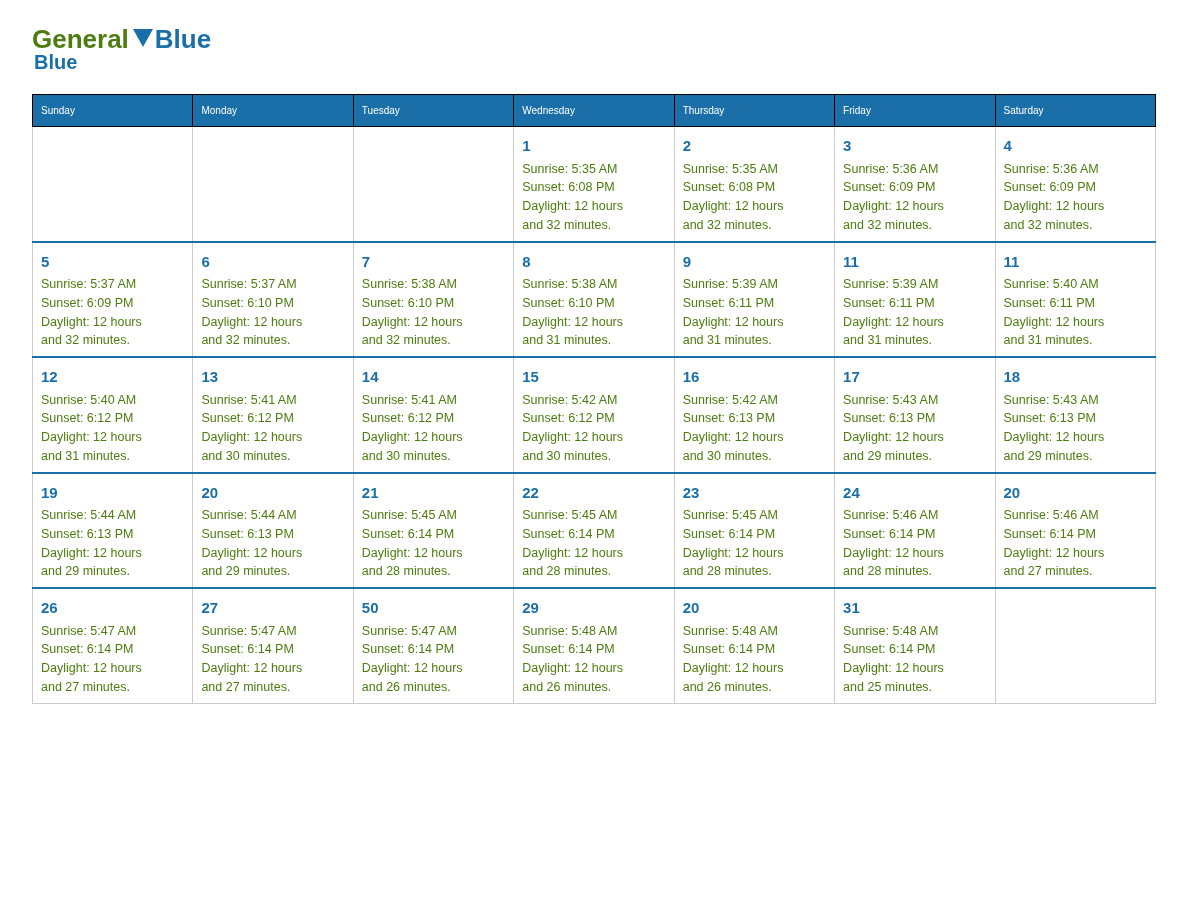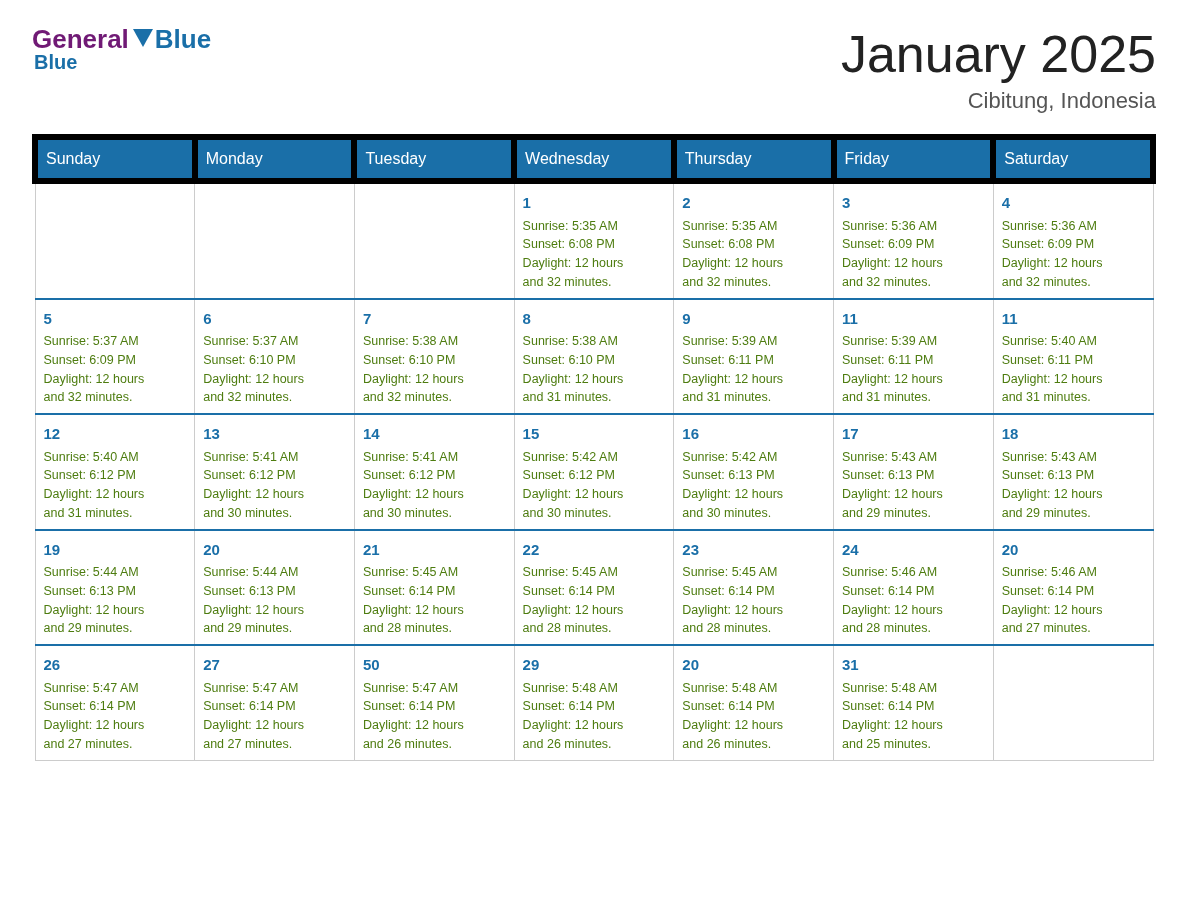--- a/index.html
+++ b/index.html
@@ -21,21 +21,21 @@
       flex-direction: column;
       align-items: flex-start;
     }
     .logo-text {
       display: flex;
       align-items: center;
       font-size: 26px;
       font-weight: bold;
       color: #333;
     }
-    .logo-general { color: #701a75; }
+    .logo-general { color: #4d7c0f; }
     .logo-triangle {
       width: 0; height: 0;
       border-left: 10px solid transparent;
       border-right: 10px solid transparent;
       border-top: 18px solid #1a6fa8;
       margin-left: 2px;
       margin-top: -4px;
     }
     .logo-underline {
       color: #1a6fa8;
@@ -58,25 +58,25 @@
       margin-top: 4px;
     }
     .calendar {
       width: 100%;
       border-collapse: collapse;
       border: 1px solid #aaa;
     }
     .calendar th {
       background: #1a6fa8;
       color: #fff;
-      font-size: 16px;
+      font-size: 10px;
       font-weight: normal;
       padding: 10px 8px;
       text-align: left;
-      border: 6px solid #000000;
+      border: 1px solid #000000;
     }
     .calendar td {
       vertical-align: top;
       padding: 8px 8px 6px 8px;
       border: 1px solid #ccc;
       width: 14.28%;
       min-height: 90px;
       font-size: 13px;
       color: #333;
       line-height: 1.5;
@@ -108,24 +108,20 @@
       <span class="logo-general">General</span>
       <span style="display:inline-flex;flex-direction:column;align-items:flex-start;margin-left:2px;">
         <span style="display:flex;align-items:center;">
           <span style="color:#333;font-size:26px;font-weight:bold;"></span>
           <span class="logo-triangle"></span>
         </span>
       </span>
       <span style="color:#1a6fa8;font-size:26px;font-weight:bold;margin-left:2px;">Blue</span>
     </div>
     <div class="logo-underline">Blue</div>
-  </div>
-  <div class="title-area">
-    <div class="main-title">January 2025</div>
-    <div class="subtitle">Cibitung, Indonesia</div>
   </div>
 </div>
 
 <table class="calendar">
   <thead>
     <tr>
       <th>Sunday</th>
       <th>Monday</th>
       <th>Tuesday</th>
       <th>Wednesday</th>

